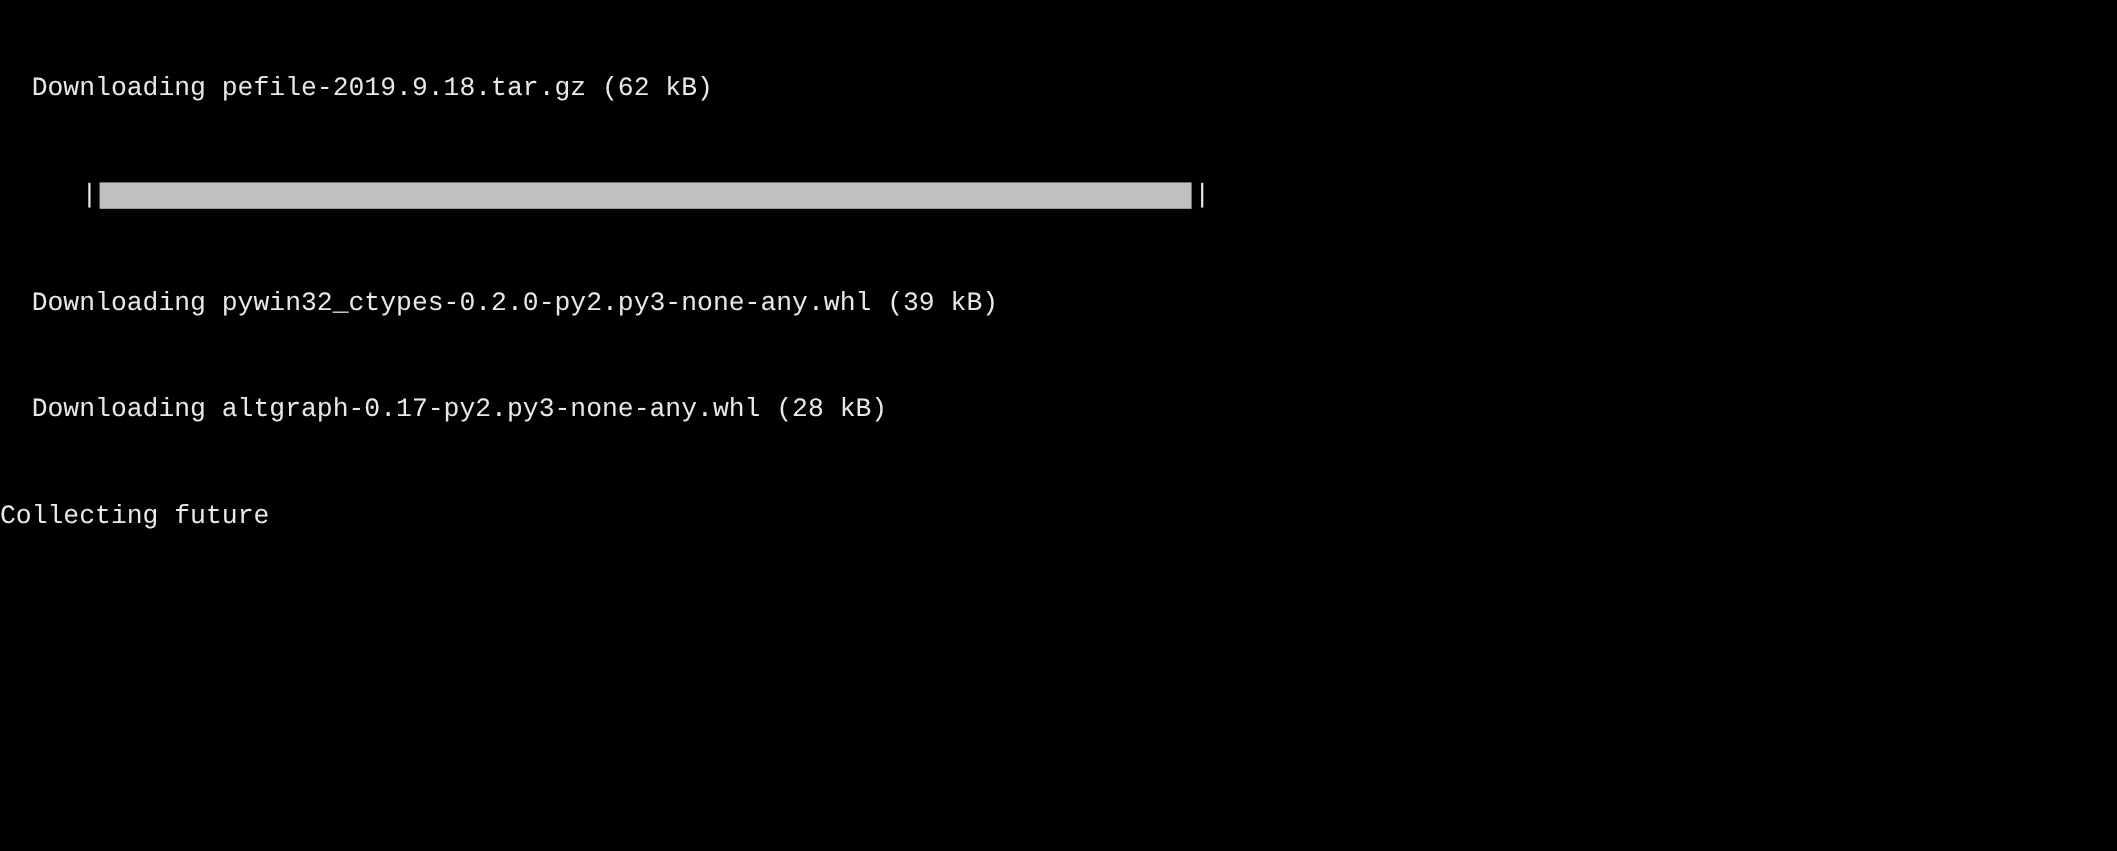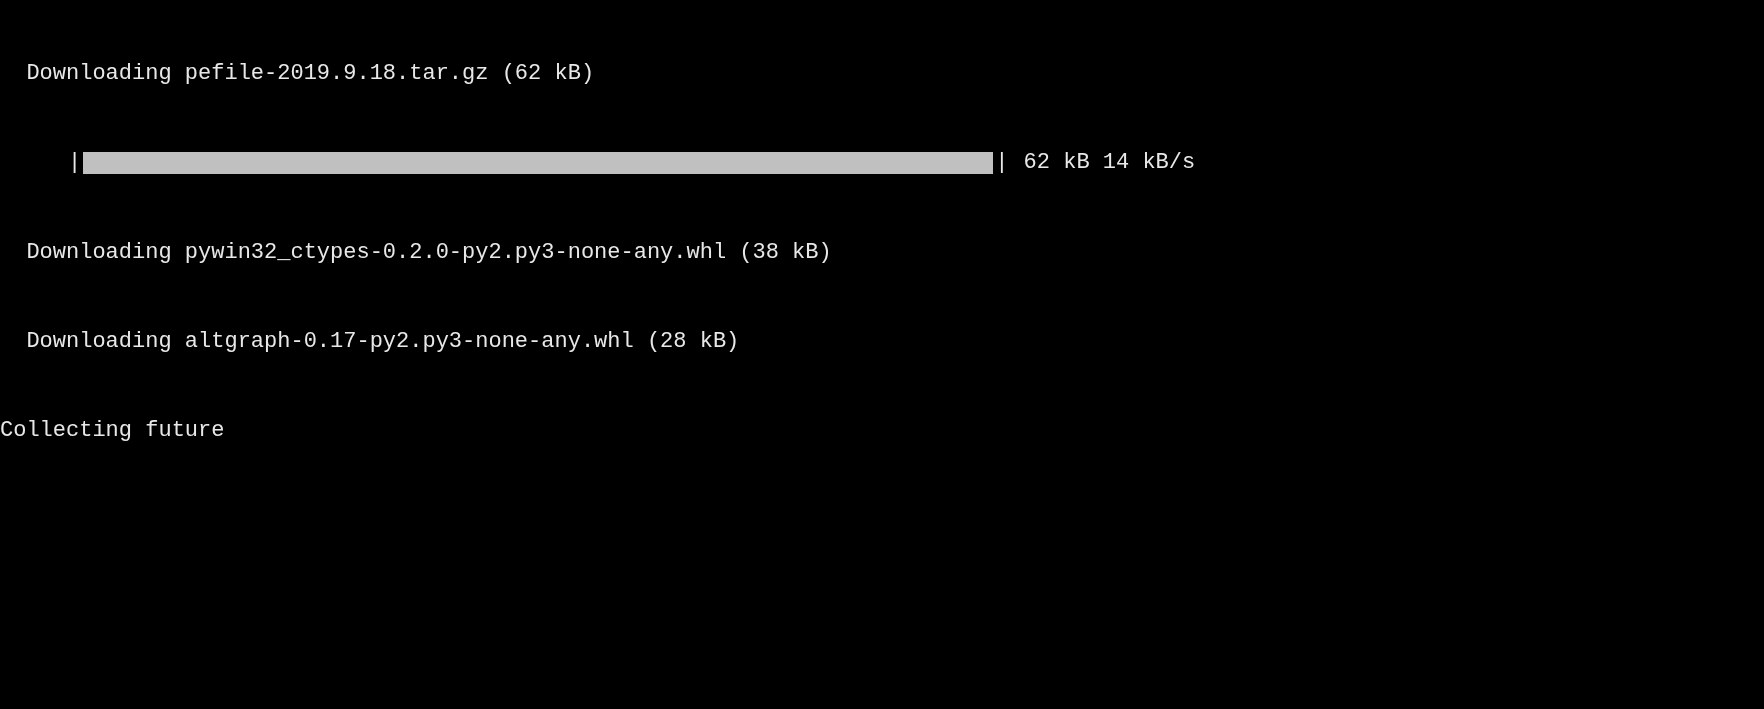--- a/index.html
+++ b/index.html
@@ -51,23 +51,22 @@
 <body>
 
 <div class="terminal">
   <div class="indent1">Downloading pefile-2019.9.18.tar.gz (62 kB)</div>
   <div class="progress-line">
     <span class="progress-bar-outer">
       <span class="progress-pipe">|</span>
       <span class="progress-bar"></span>
       <span class="progress-pipe">|</span>
     </span>
-    <span class="progress-text">62 kB 14 kB/s</span>
   </div>
-  <div class="indent1">Downloading pywin32_ctypes-0.2.0-py2.py3-none-any.whl (38 kB)</div>
+  <div class="indent1">Downloading pywin32_ctypes-0.2.0-py2.py3-none-any.whl (39 kB)</div>
   <div class="indent1">Downloading altgraph-0.17-py2.py3-none-any.whl (28 kB)</div>
   <div>Collecting future</div>
   
   
   
   
   
   
   
   

